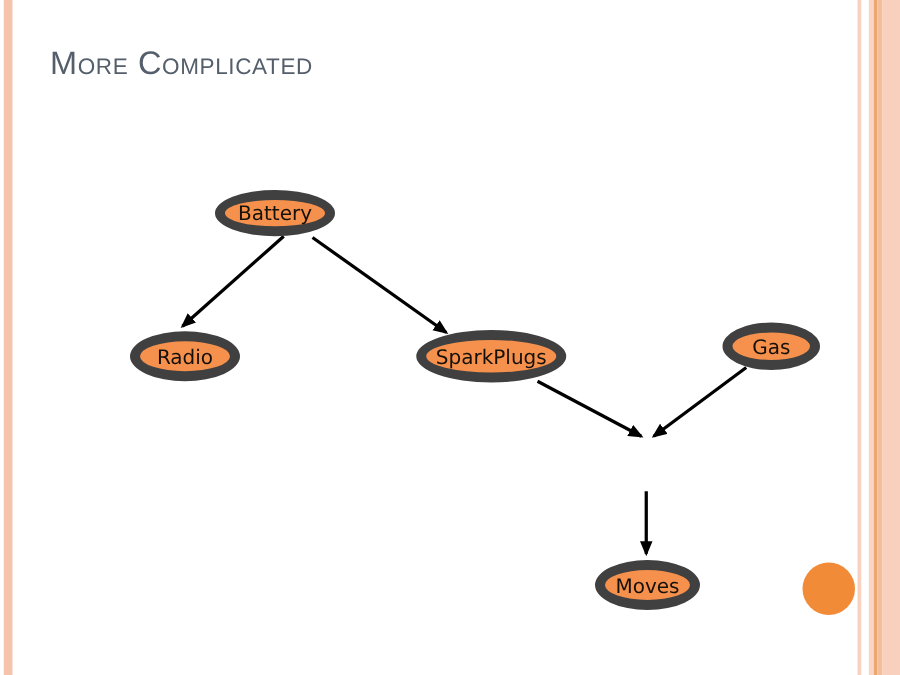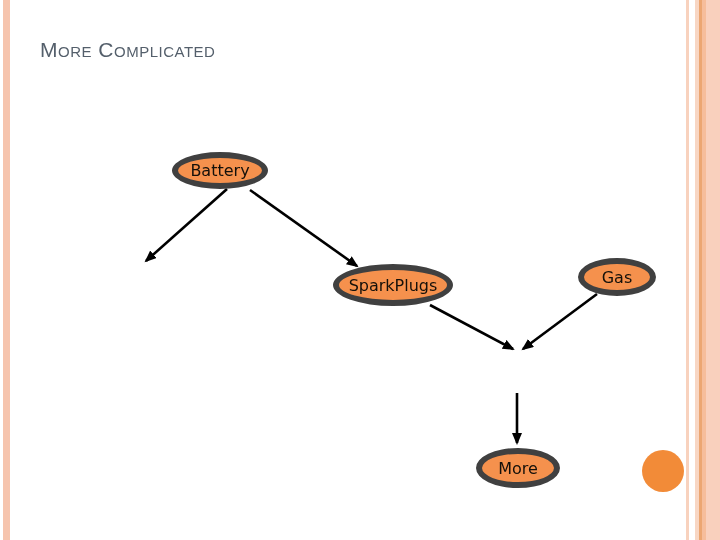--- a/index.html
+++ b/index.html
@@ -20,34 +20,34 @@
   .stripe-r3     { left: 699px; width: 3px;  background: #eca672; }
   .stripe-r4     { left: 702px; width: 4px;  background: #f6bd9b; }
   .stripe-r5     { left: 706px; width: 14px; background: #f9d0bd; }
 
   
   .title {
     position: absolute;
     left: 40px; top: 30px;
     width: 560px;
     color: #545f6b;
-    font-size: 21px;
+    font-size: 26px;
     line-height: 40px;
     font-variant: small-caps;
     letter-spacing: 0.5px;
   }
   .title .line { display: block; }
 
   
   .edges-svg { position: absolute; left: 0; top: 0; width: 720px; height: 540px; pointer-events: none; }
 
   .node {
     position: absolute;
     background: #f5914d;
-    border: 6px solid #404040;
+    border: 8px solid #404040;
     border-radius: 50%;
     display: flex;
     align-items: center;
     justify-content: center;
     color: #14100a;
     font-size: 16px;
     font-family: "DejaVu Sans", sans-serif;
     box-sizing: border-box;
   }
   .node-battery    { left: 172px; top: 152px; width: 96px;  height: 37px; }
@@ -90,25 +90,28 @@
     <line x1="227" y1="189" x2="146" y2="261" stroke="#000000" stroke-width="2.6" marker-end="url(#arrowhead)"></line>
     <line x1="250" y1="190" x2="357" y2="266" stroke="#000000" stroke-width="2.6" marker-end="url(#arrowhead)"></line>
     <line x1="430" y1="305" x2="513" y2="349" stroke="#000000" stroke-width="2.6" marker-end="url(#arrowhead)"></line>
     <line x1="597" y1="294" x2="523" y2="349" stroke="#000000" stroke-width="2.6" marker-end="url(#arrowhead)"></line>
     <line x1="517" y1="393" x2="517" y2="443" stroke="#000000" stroke-width="2.6" marker-end="url(#arrowhead)"></line>
   </svg>
 
   <div class="node node-battery">
     <span>Battery</span>
   </div>
+  <div class="node node-radio">
+    <span>Radio</span>
+  </div>
   <div class="node node-sparkplugs">
     <span>SparkPlugs</span>
   </div>
   <div class="node node-gas">
     <span>Gas</span>
   </div>
   <div class="node node-moves">
-    <span>More</span>
+    <span>Moves</span>
   </div>
 
   <div class="accent-circle"></div>
 
 </div>
 
 </body></html>

